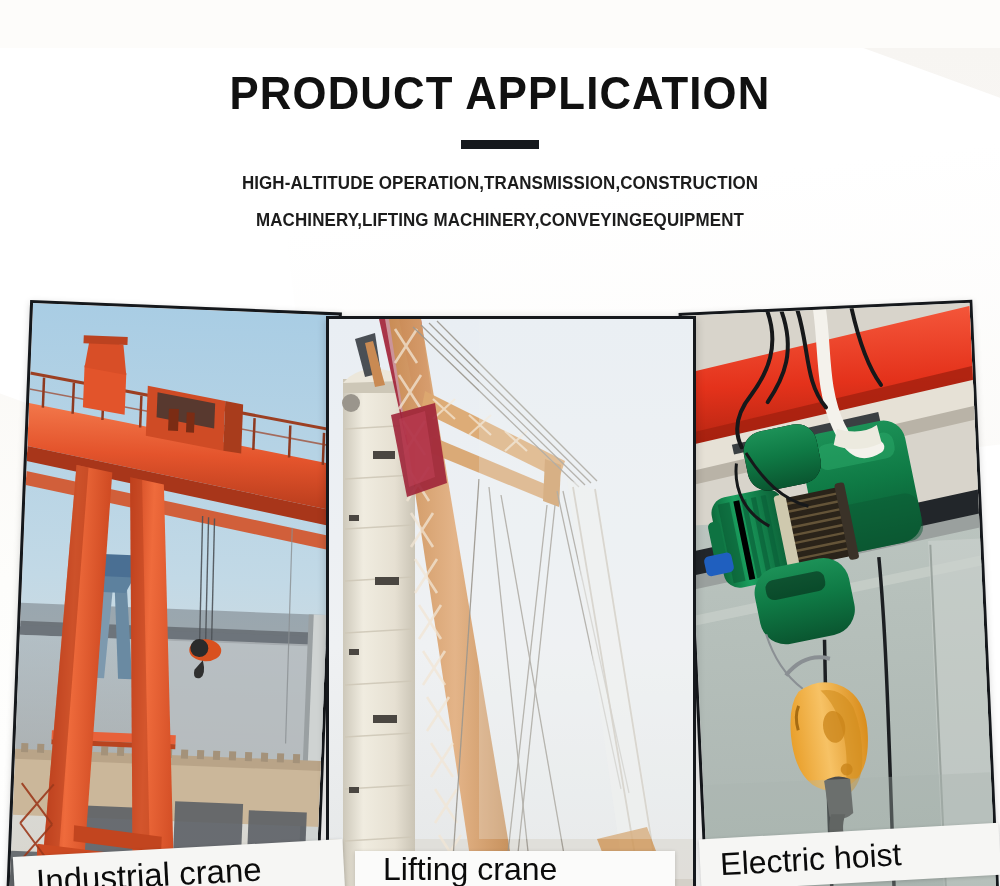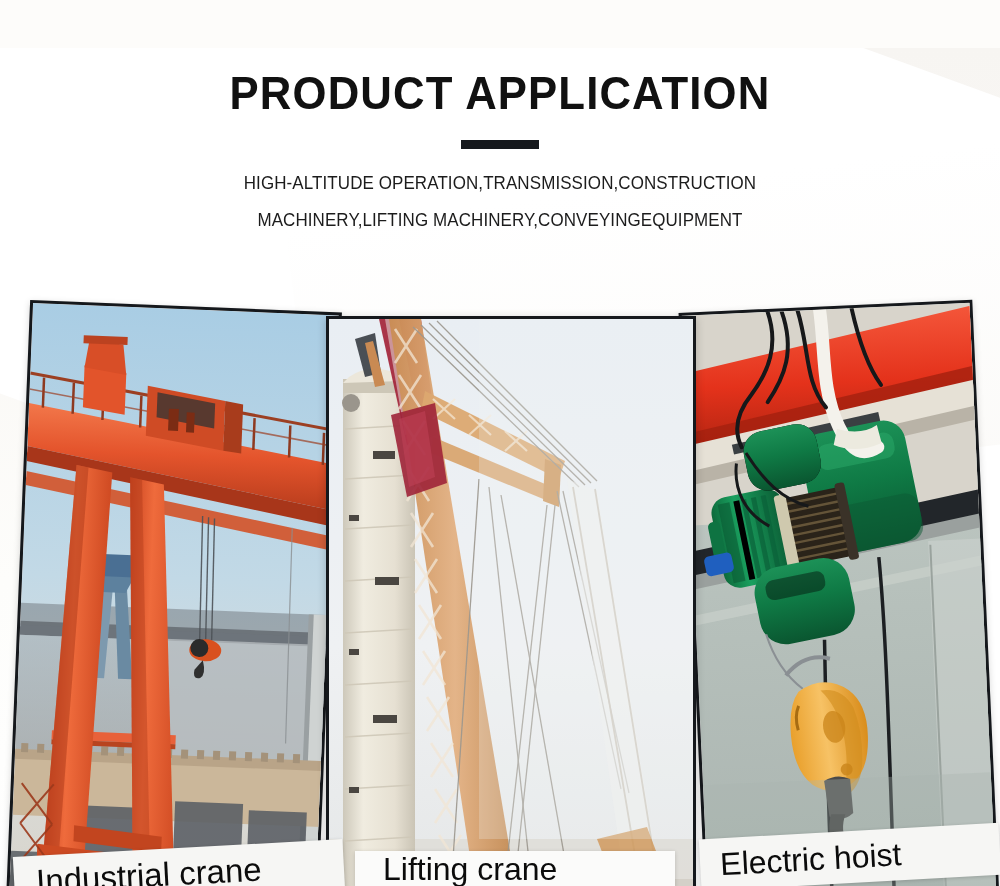--- a/index.html
+++ b/index.html
@@ -78,21 +78,21 @@
     margin: 18px auto 0 auto;
   }
   .sub-line {
     font-size: 17.5px;
     line-height: 37px;
     letter-spacing: .1px;
     color: #1c1c1c;
     font-family: "Liberation Sans", sans-serif;
     transform: scaleX(0.97);
   }
-  .sub-wrap { margin-top: 16px; }
+  .sub-wrap { margin-top: 16px; font-weight: bold; }
 
   
   .panel {
     position: absolute;
     border: 3px solid #15181c;
     overflow: hidden;
     background: #ddd;
   }
   .panel .photo { position: absolute; inset: 0; overflow: hidden; }
 

